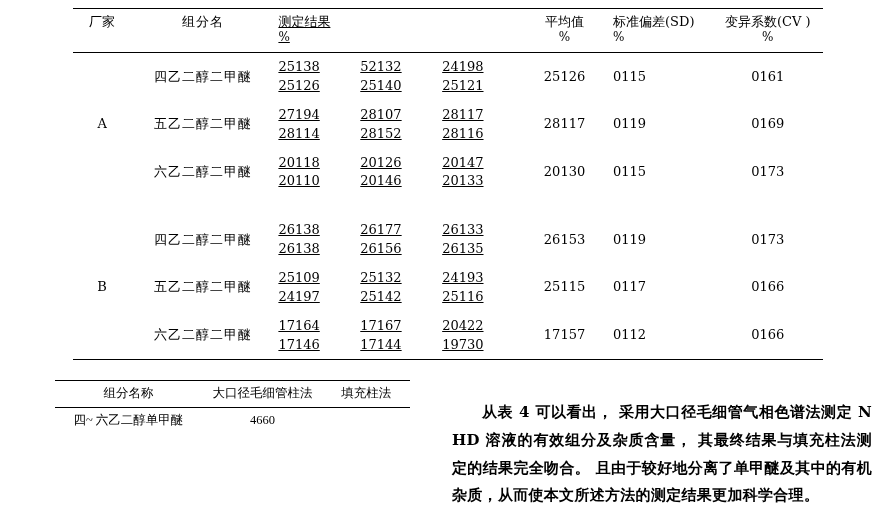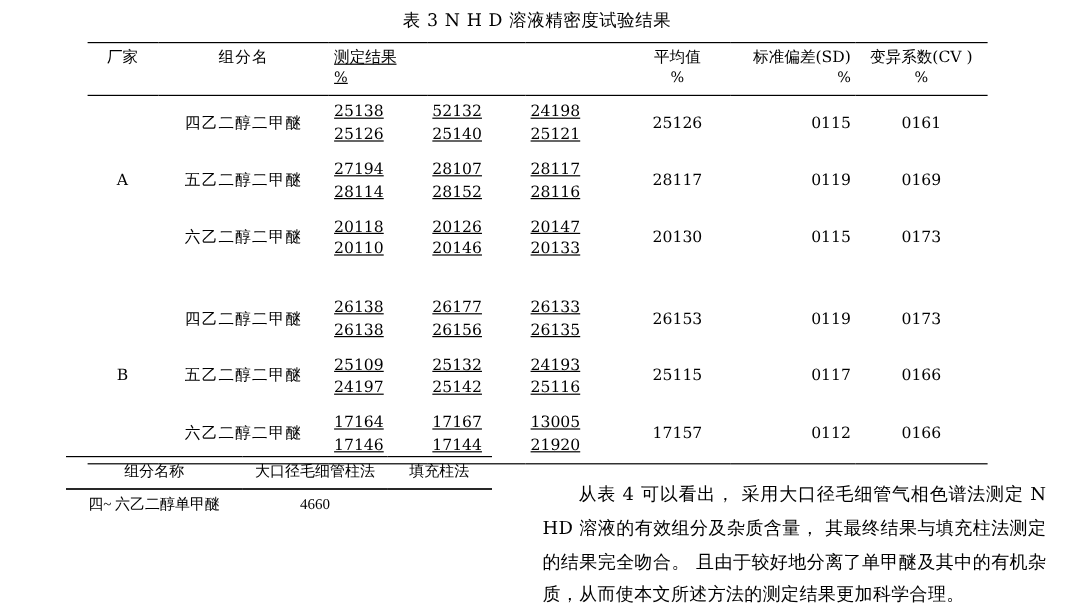--- a/index.html
+++ b/index.html
@@ -52,21 +52,21 @@
 
   table.t3 td {
     padding: 5px 4px;
     line-height: 1.45;
     vertical-align: middle;
   }
   .c-maker    { text-align: center; width: 56px; }
   .c-comp     { text-align: center; width: 150px; letter-spacing: 1px; }
   .c-res      { text-align: left; width: 78px; text-decoration: underline; }
   .c-mean     { text-align: center; width: 86px; }
-  .c-sd       { text-align: right; width: 104px; }
+  .c-sd       { text-align: left; width: 104px; }
   .c-cv       { text-align: center; width: 110px; }
   .two-line span { display: block; }
   .hdr-sub { font-size: 12px; }
   .grp-gap td { height: 10px; padding: 0; border: none; }
 
   
   .t4-wrap {
     position: absolute;
     left: 42px;
     top: 380px;
@@ -102,29 +102,29 @@
   .para {
     position: absolute;
     left: 452px;
     top: 384px;
     width: 420px;
     font-size: 15px;
     line-height: 1.85;
     text-align: justify;
     text-indent: 2em;
     letter-spacing: 0.3px;
+    font-weight: bold;
   }
 </style>
 </head>
 <body>
 
 <div class="page">
 
   <div class="t3-wrap">
-    <div class="t3-title">表 3   N H D 溶液精密度试验结果</div>
     <table class="t3">
       <thead>
         <tr class="rule-top rule-mid">
           <th class="c-maker rule-top">厂家</th>
           <th class="c-comp rule-top">组分名</th>
           <th class="c-res rule-top two-line" colspan="3">
             <span>测定结果</span>
             <span class="hdr-sub">%</span>
           </th>
           <th class="c-mean rule-top two-line">
@@ -244,22 +244,22 @@
           <td class="c-comp">六乙二醇二甲醚</td>
           <td class="c-res two-line">
             <span>17164</span>
             <span>17146</span>
           </td>
           <td class="c-res two-line">
             <span>17167</span>
             <span>17144</span>
           </td>
           <td class="c-res two-line">
-            <span>13005</span>
-            <span>21920</span>
+            <span>20422</span>
+            <span>19730</span>
           </td>
           <td class="c-mean">17157</td>
           <td class="c-sd">0112</td>
           <td class="c-cv">0166</td>
         </tr>
       </tbody>
     </table>
   </div>
 
   <div class="t4-wrap">

